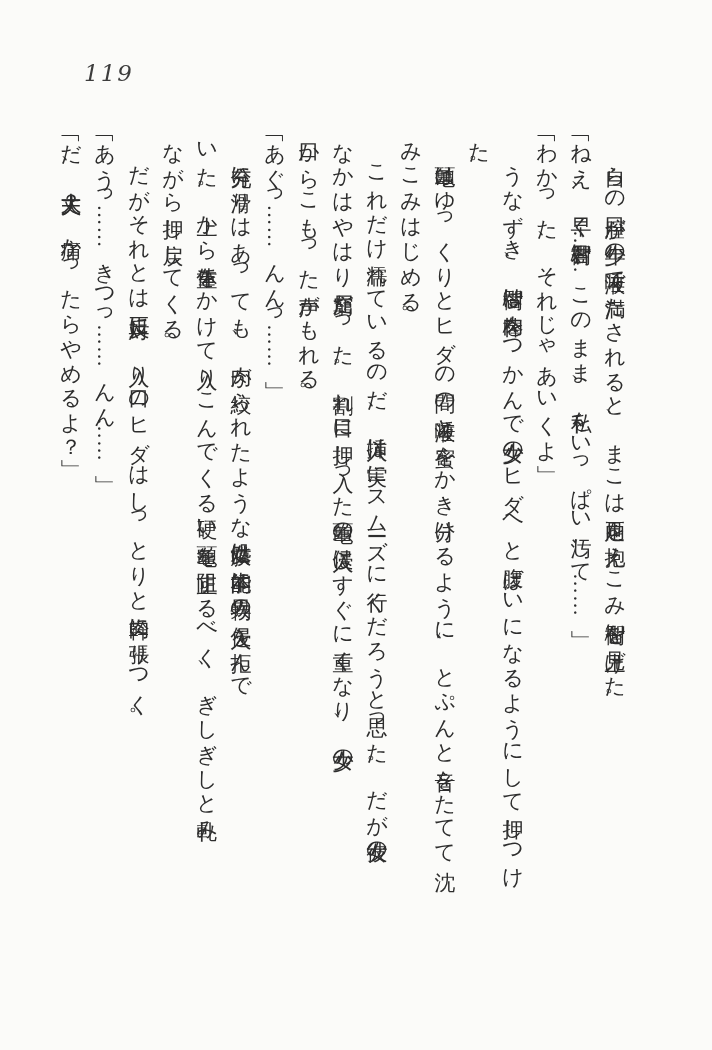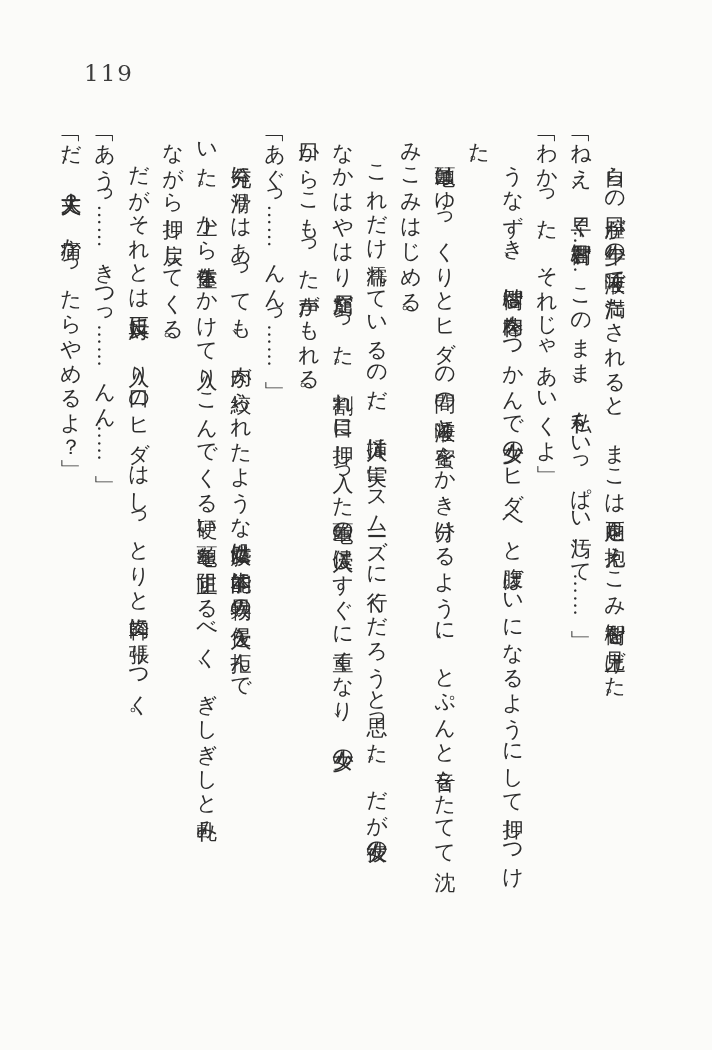--- a/index.html
+++ b/index.html
@@ -16,20 +16,21 @@
   }
   .page {
     position: absolute;
     inset: 0;
   }
   .page-number {
     position: absolute;
     top: 60px;
     left: 84px;
     font-size: 23px;
+    font-style: italic;
     color: #3d3d3d;
     letter-spacing: 2px;
     font-family: "DejaVu Serif", serif;
   }
   .text-block {
     position: absolute;
     top: 128px;
     right: 80px;
     height: 845px;
     writing-mode: vertical-rl;

